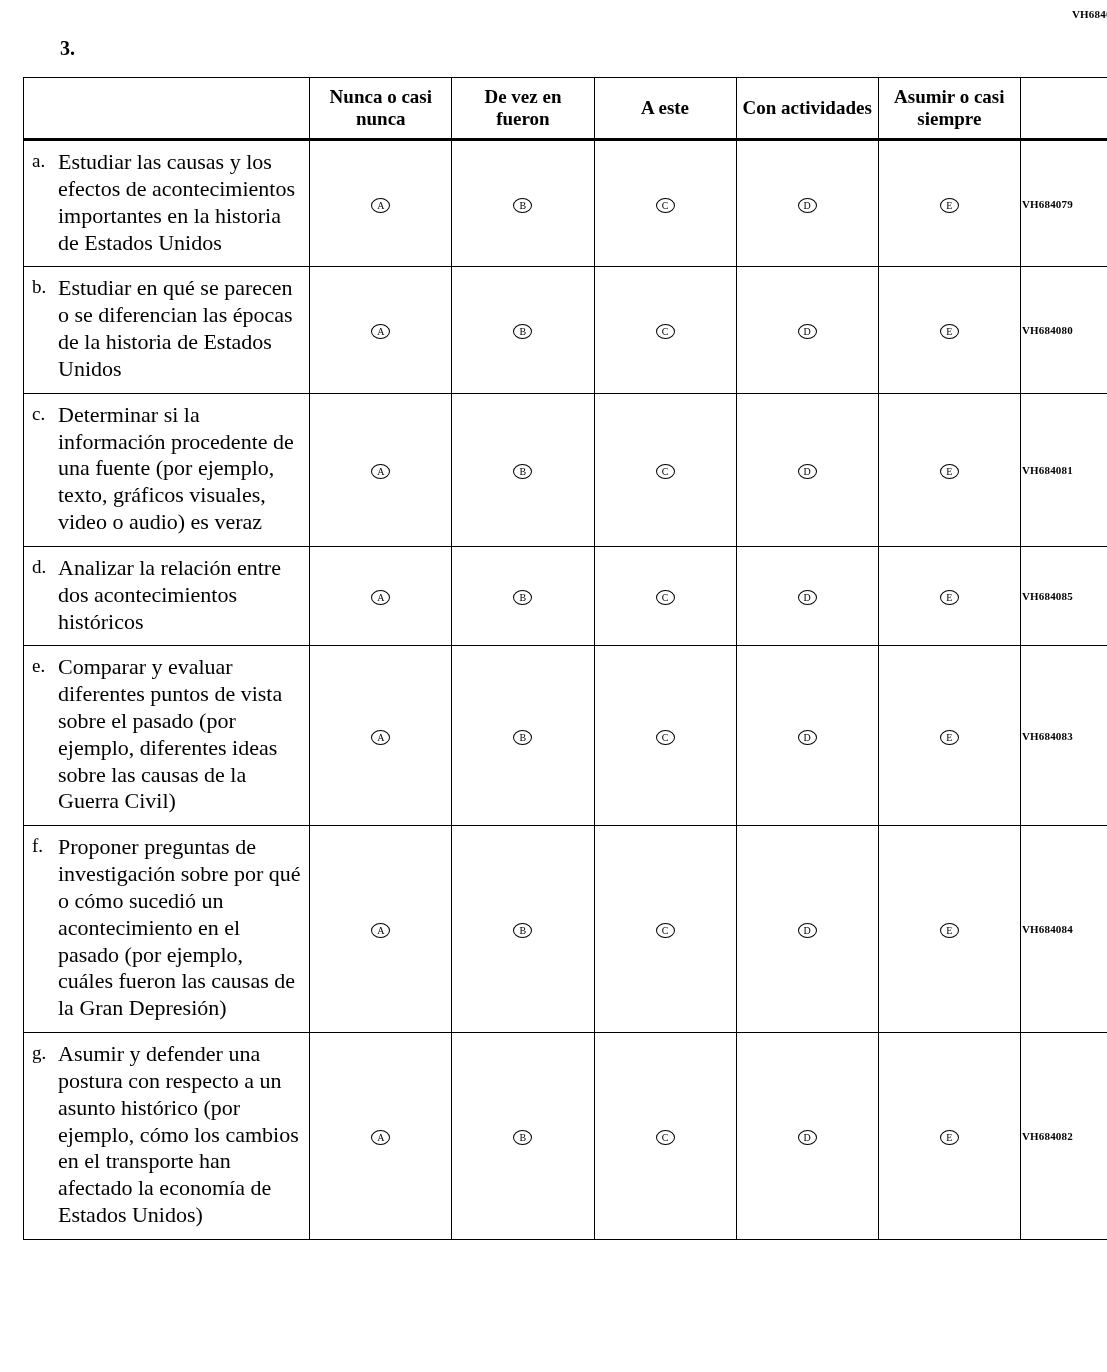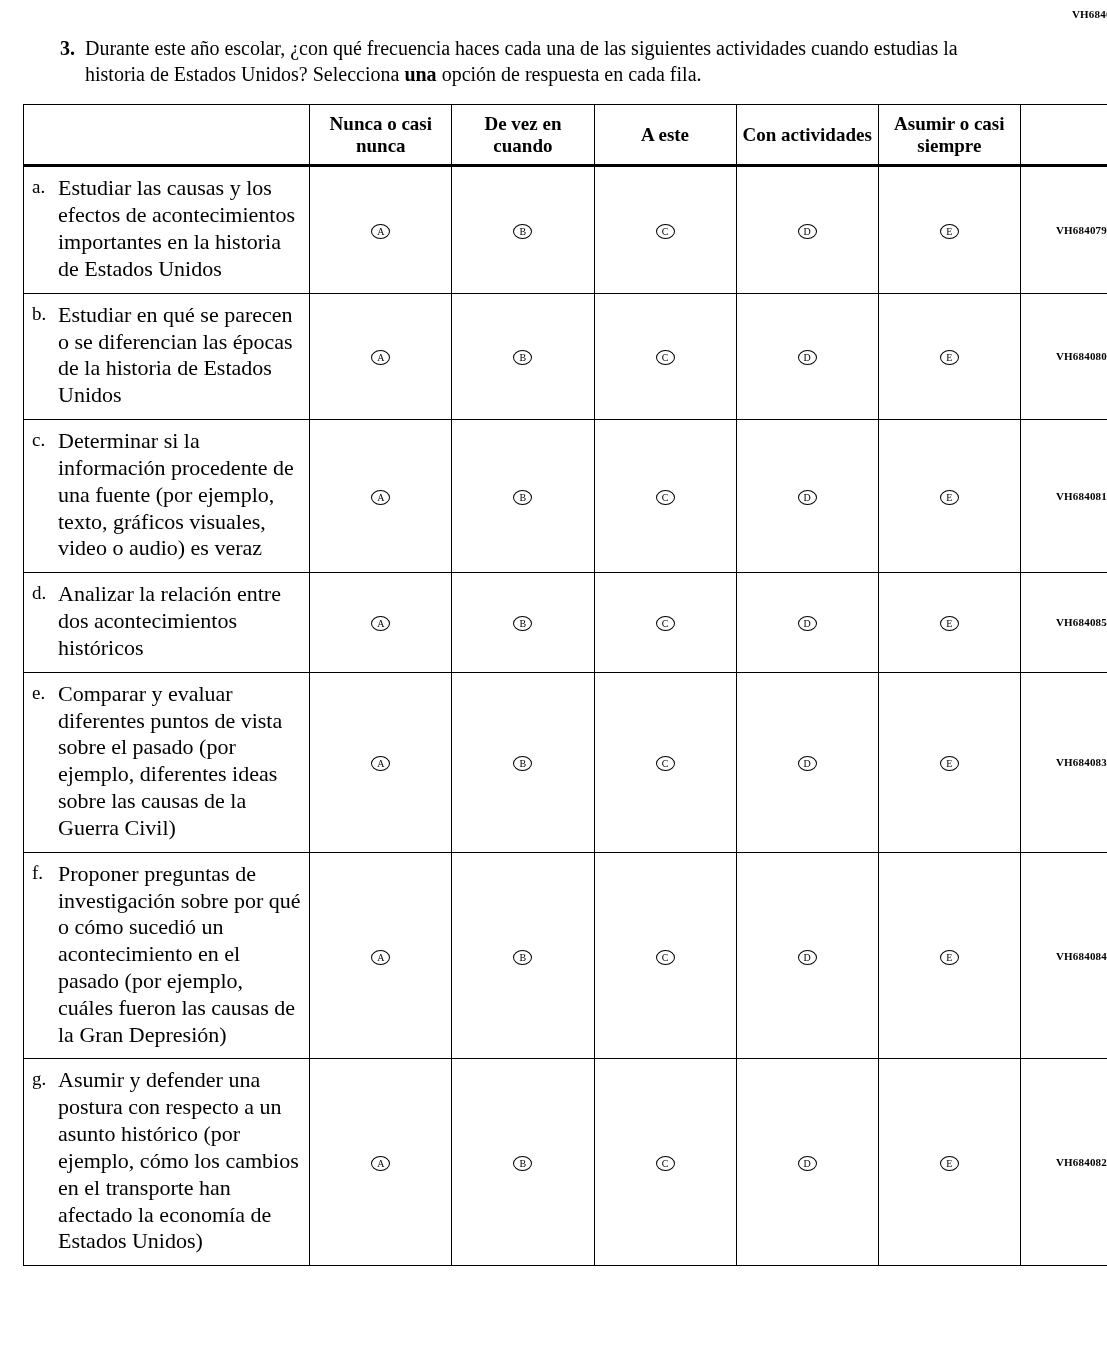--- a/index.html
+++ b/index.html
@@ -102,55 +102,54 @@
     height: 13px;
     border: 1px solid #000000;
     border-radius: 50%;
     font-family: "Liberation Serif", serif;
     font-size: 10px;
     line-height: 13px;
     text-align: center;
     color: #000000;
   }
   td.code-cell {
-    text-align: right;
+    text-align: left;
     vertical-align: middle;
     font-family: "Liberation Serif", serif;
     font-size: 11px;
     font-weight: bold;
     letter-spacing: 0.2px;
   }
 </style>
 </head>
 <body>
 
 <div class="page">
 
   <div class="top-code">VH684078</div>
 
   <div class="question-block">
     <div class="q-number">3.</div>
-    <div class="q-text"><span>Durante este año escolar, ¿con qué frecuencia haces cada una de las siguientes actividades cuando estudias la historia de Estados Unidos? Selecciona </span><b>una</b><span> opción de respuesta en cada fila.</span></div>
   </div>
 
   <table class="survey">
     <colgroup>
       <col class="c-label">
       <col class="c-opt">
         <col class="c-opt">
         <col class="c-opt">
         <col class="c-opt">
         <col class="c-opt">
       <col class="c-code">
     </colgroup>
     <thead>
       <tr>
         <th class="hdr"></th>
         <th class="hdr">Nunca o casi nunca</th>
-        <th class="hdr">De vez en cuando</th>
+        <th class="hdr">De vez en fueron</th>
         <th class="hdr">A este</th>
         <th class="hdr">Con actividades</th>
         <th class="hdr">Asumir o casi siempre</th>
         <th class="hdr"></th>
       </tr>
     </thead>
     <tbody>
 
       <tr>
         <td class="label-cell">

